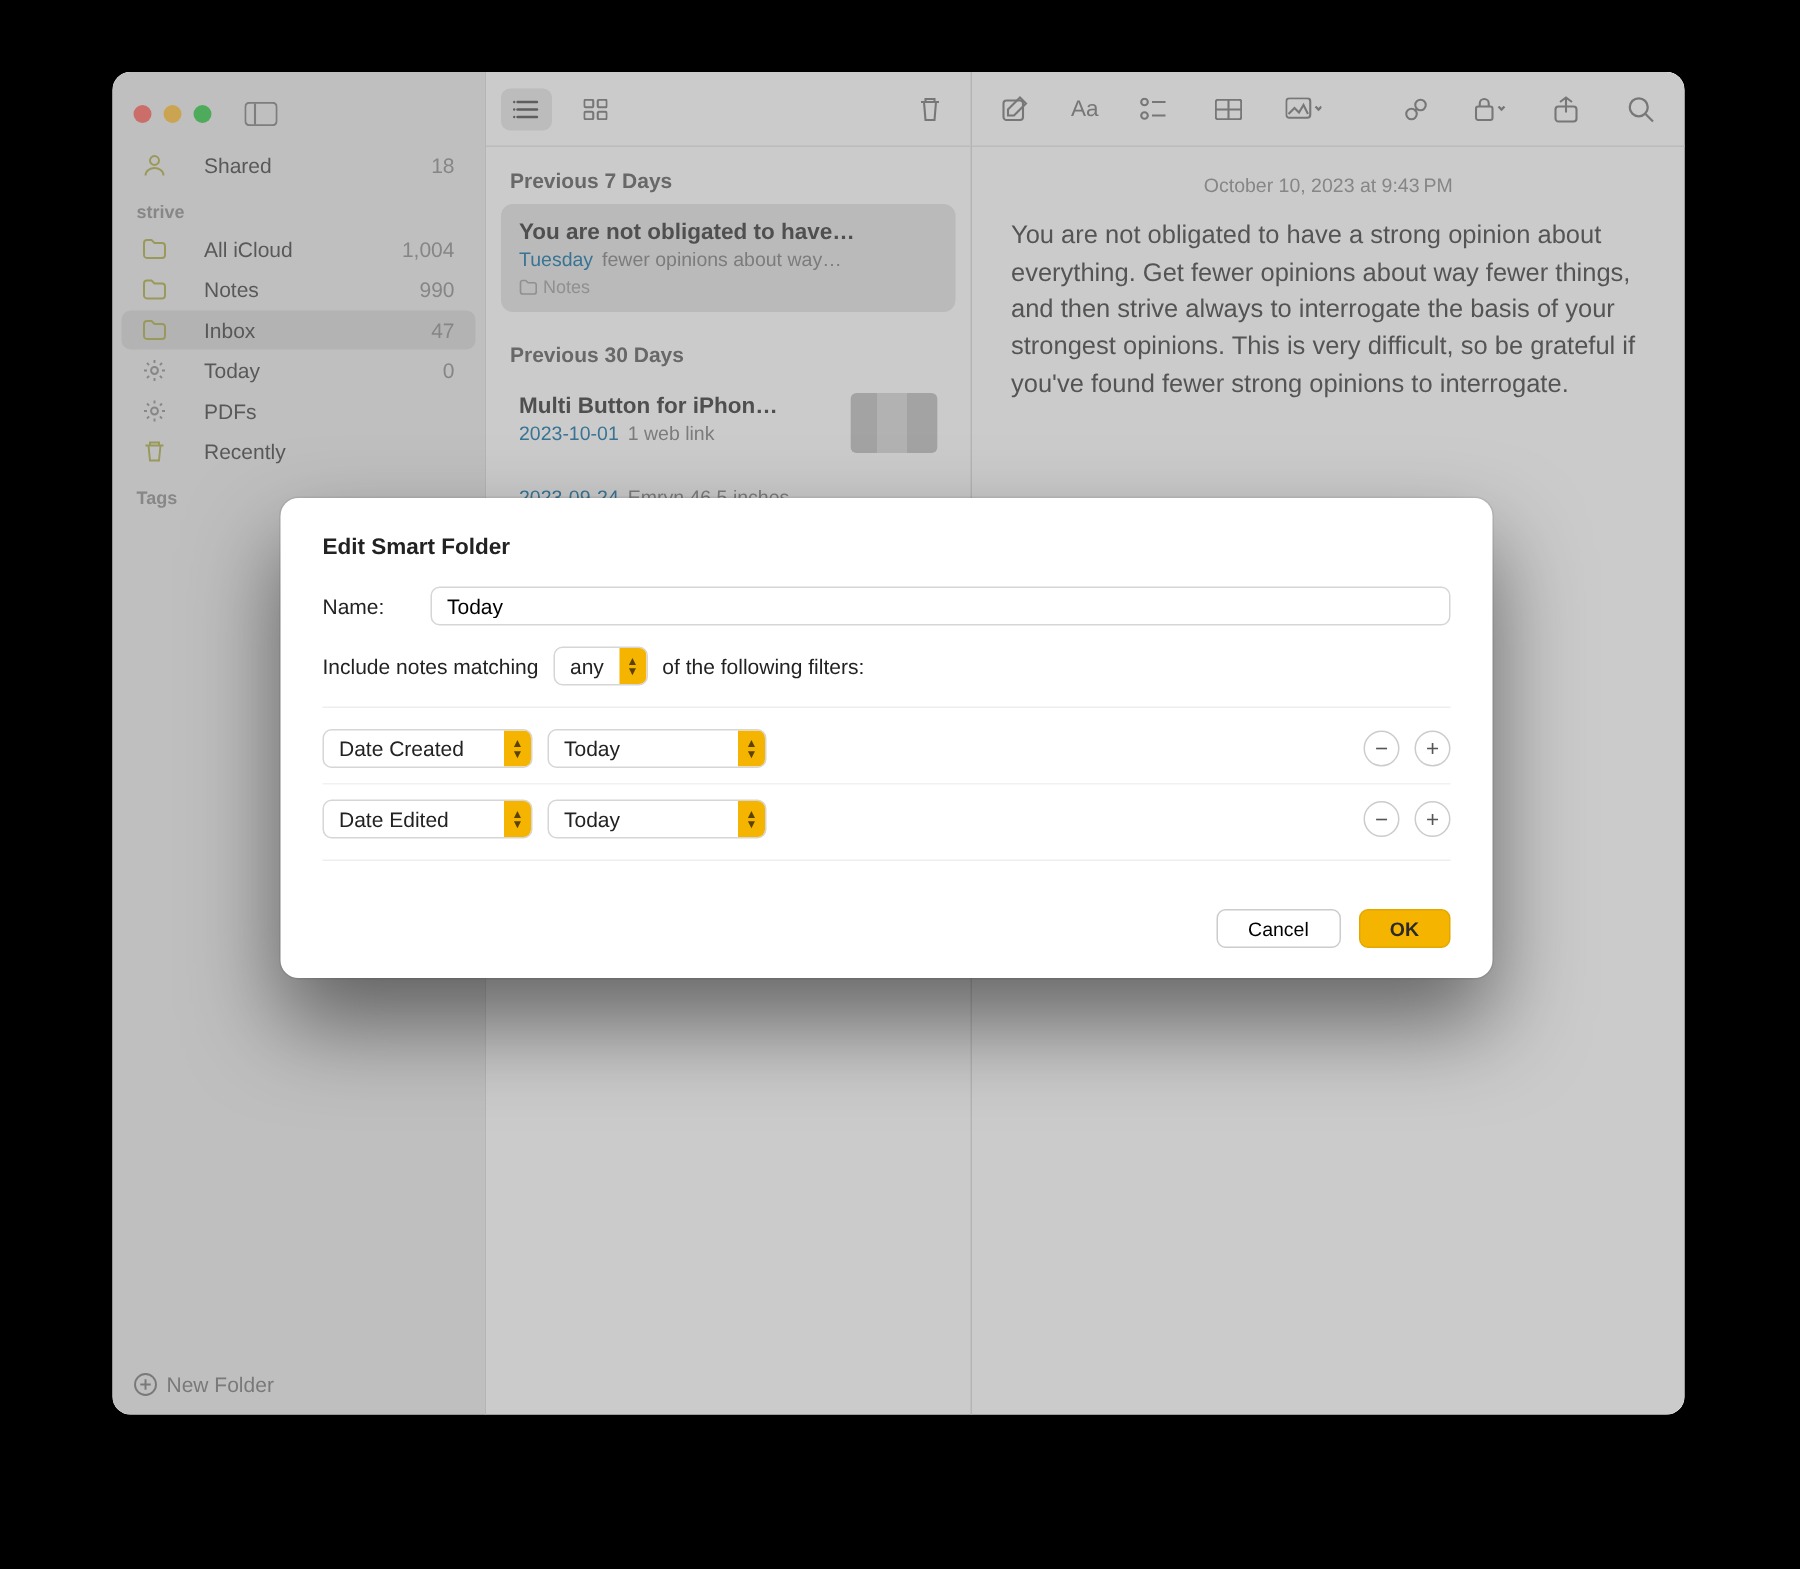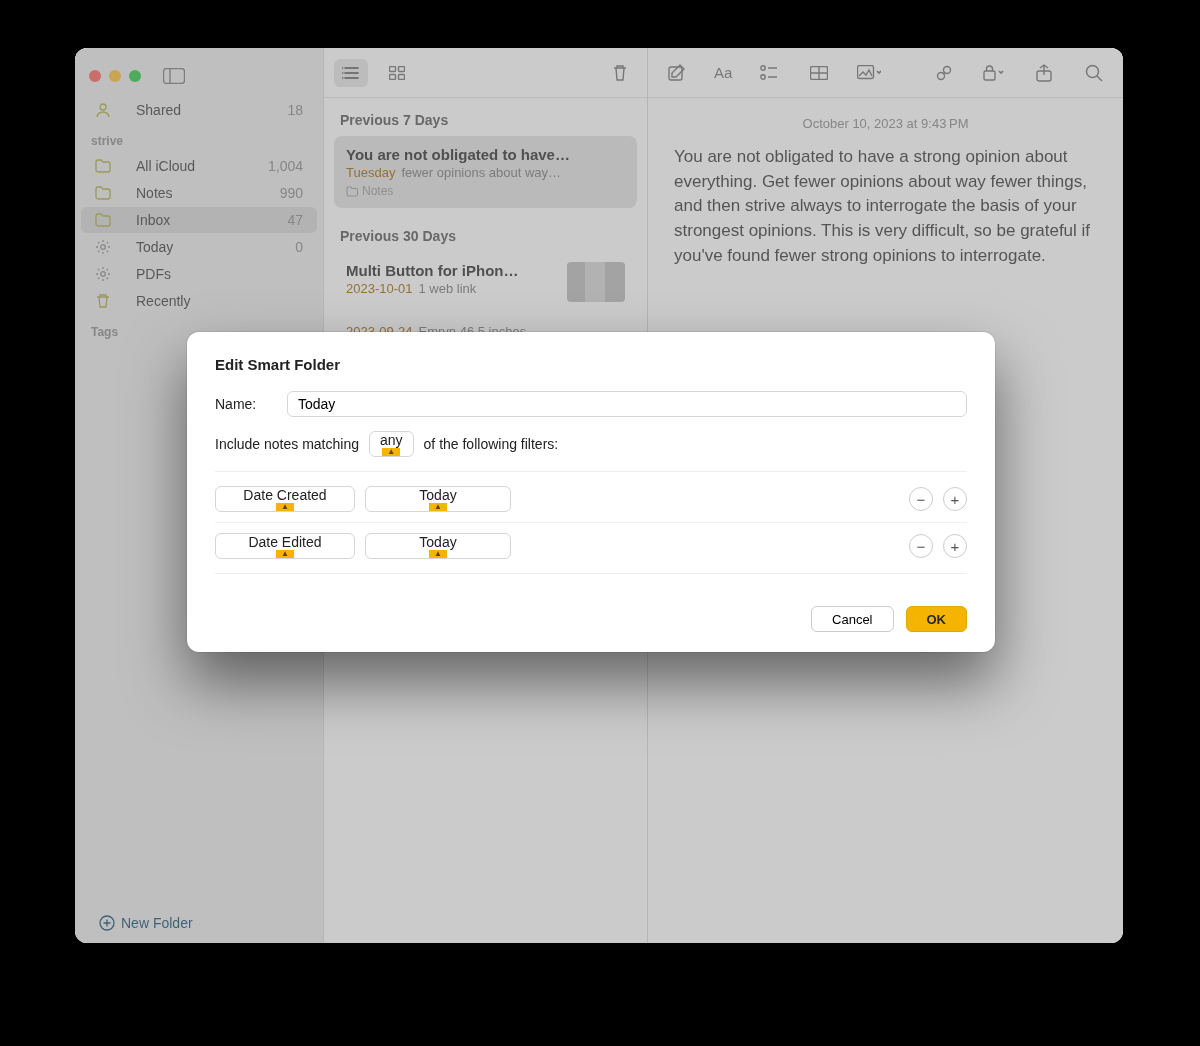--- a/index.html
+++ b/index.html
@@ -20,33 +20,33 @@
   .tl { width:12px; height:12px; border-radius:50%; }
   .tl-close{background:#ff5f57;} .tl-min{background:#febc2e;} .tl-max{background:#28c840;}
   .sidebar-toggle { margin-left:14px; width:28px; height:20px; color:#7a7a7a; display:flex; align-items:center; }
   .sidebar .section-label { font-size:12px; color:#8a8a8a; font-weight:600; padding:10px 16px 4px; }
   .side-item { display:flex; align-items:center; padding:5px 14px; margin:1px 6px; border-radius:6px; font-size:14px; color:#3a3a3a; }
   .side-item.selected { background:#d6d6d6; }
   .side-item .icon { width:20px; color:#a9a93e; display:inline-flex; }
   .side-item .icon.gear { color:#8a8a8a; }
   .side-item .label { flex:1; margin-left:21px; }
   .side-item .count { color:#888; font-size:14px; }
-  .sidebar-footer { margin-top:auto; padding:12px 24px; display:flex; align-items:center; gap:6px; color:#0c4a6e; font-size:14px; }
+  .sidebar-footer { margin-top:auto; padding:12px 14px; display:flex; align-items:center; gap:6px; color:#737373; font-size:14px; }
   
   .listcol { width: 325px; flex:none; border-left:1px solid #d9d9d9; border-right:1px solid #d9d9d9; background:#fff; overflow:hidden; }
   .toolbar-left { height:50px; display:flex; align-items:center; padding:0 10px; gap:12px; border-bottom:1px solid #e4e4e4; }
   .tbtn { width:34px; height:28px; border-radius:6px; display:flex; align-items:center; justify-content:center; color:#6f6f6f; }
   .tbtn.active { background:#e5e5e5; color:#444; }
   .list-scroll { padding:0 0 20px; }
   .sec-head { font-size:14px; font-weight:700; color:#555; padding:14px 16px 8px; }
   .note-card { margin:0 10px 6px; padding:10px 12px; border-radius:8px; }
   .note-card.selected { background:#e2e2e2; }
   .note-title { font-size:15px; font-weight:700; color:#2a2a2a; white-space:nowrap; overflow:hidden; text-overflow:ellipsis; }
   .note-sub { font-size:13px; color:#777; margin-top:2px; white-space:nowrap; overflow:hidden; text-overflow:ellipsis; }
-  .note-sub .date { color:#a16207; margin-right:6px;margin-top:11px; }
+  .note-sub .date { color:#0369a1; margin-right:6px;margin-top:11px; }
   .note-folder { font-size:12px; color:#999; margin-top:4px; display:flex; align-items:center; gap:4px; }
   .note-card .thumbs { float:right; width:58px; height:40px; background:#ddd; border-radius:4px; margin-left:8px; background-image:linear-gradient(90deg,#bbb 0 18px,#d4d4d4 18px 38px,#bbb 38px 58px); }
   .shared-dot { display:inline-block; width:14px; height:14px; border-radius:50%; background:#e8b400; margin-right:4px; vertical-align:middle; }
   .person-icon { width:14px; height:14px; display:inline-block; color:#999; }
   
   .editor { flex:1; background:#fff; }
   .toolbar-right { height:50px; display:flex; align-items:center; justify-content:flex-start; padding:4px 12px; gap:16px; border-bottom:1px solid #e4e4e4; color:#707070; }
   .toolbar-right .spacer { flex:1; }
   .editor-body { padding:18px 26px; }
   .editor-date { text-align:center; font-size:13px; color:#888; margin-bottom:14px; }
@@ -58,21 +58,21 @@
     padding:24px 28px 20px; z-index:50; display:flex; flex-direction:column;
     font-size:14px; color:#222;
   }
   .modal h2 { font-size:15px; font-weight:700; margin-bottom:18px; }
   .row { display:flex; align-items:center; gap:12px; margin-bottom:14px; }
   .row label { width:60px; }
   .text-input { flex:1; height:26px; border:1px solid #d6d6d6; border-radius:6px; padding:0 10px; font-size:14px; background:#fff; }
   .inline-text { display:flex; align-items:center; gap:10px; margin-bottom:14px; }
   .select {
     display:inline-flex; align-items:center; height:26px; border:1px solid #d6d6d6; border-radius:6px;
-    background:#fff; overflow:hidden; font-size:14px;flex-direction:column;
+    background:#fff; overflow:hidden; font-size:14px;
   }
   .select .val { padding:0 10px; }
   .select .knob { width:18px; height:100%; background:#f4b400; display:flex; flex-direction:column; align-items:center; justify-content:center; color:#5a4200; font-size:8px; line-height:7px; }
   .filters { border-top:1px solid #eee; border-bottom:1px solid #eee; padding:4px 0; }
   .filter-row { display:flex; align-items:center; gap:10px; padding:10px 0; }
   .filter-row + .filter-row { border-top:1px solid #f1f1f1; }
   .filter-row .select.field { width:140px; justify-content:space-between; }
   .filter-row .select.value { width:146px; justify-content:space-between; }
   .filter-row .grow { flex:1; }
   .round-btn { width:24px; height:24px; border:1px solid #ccc; border-radius:50%; background:#fff; display:flex; align-items:center; justify-content:center; font-size:15px; color:#555; }

